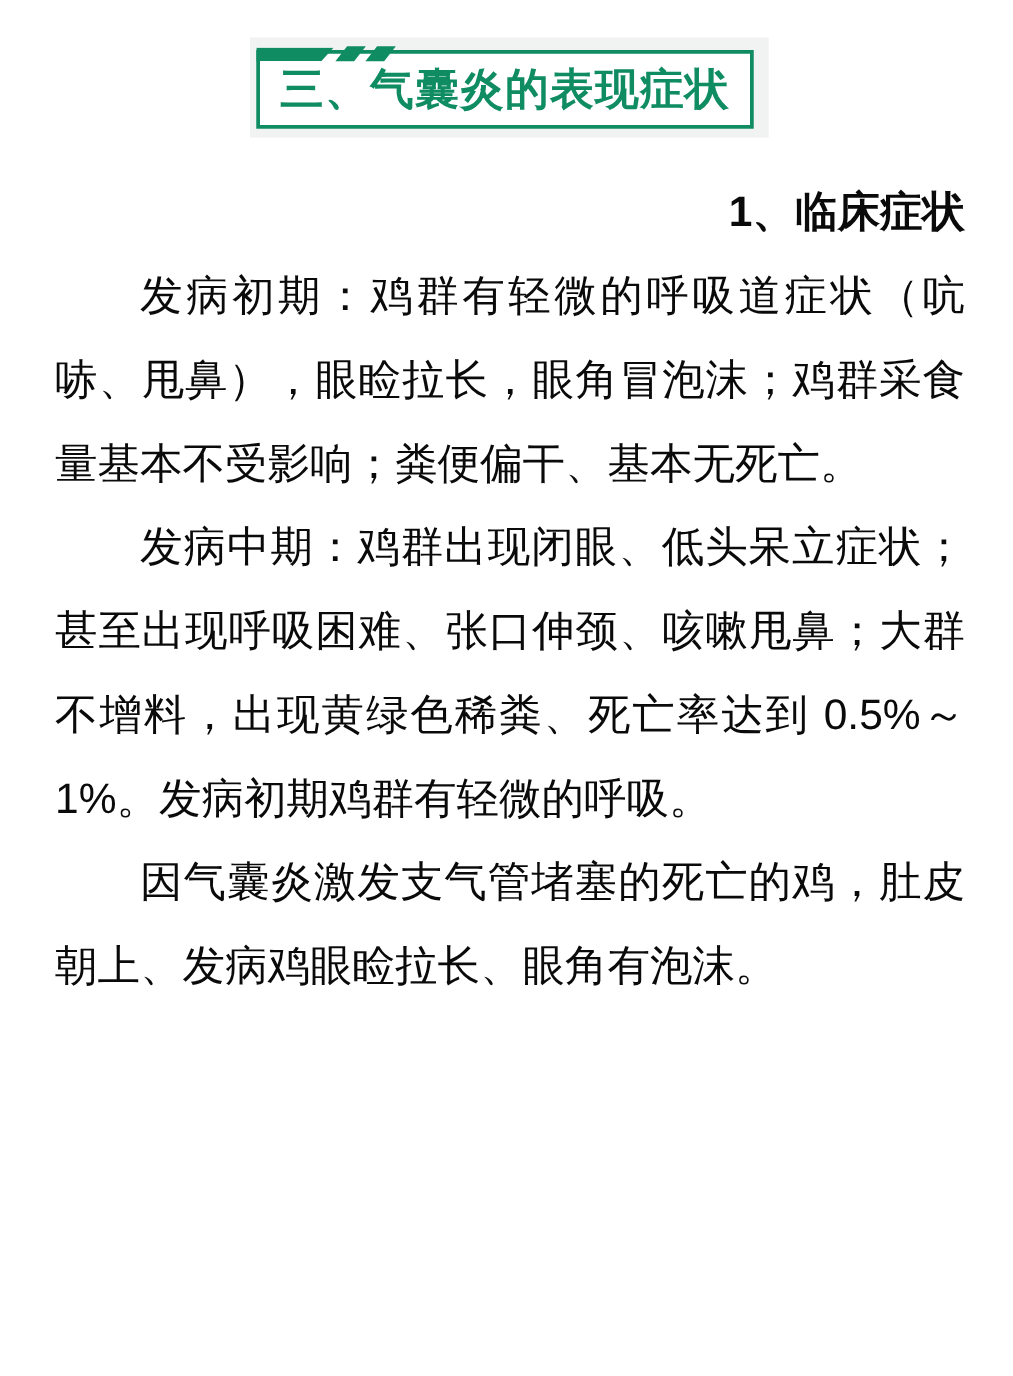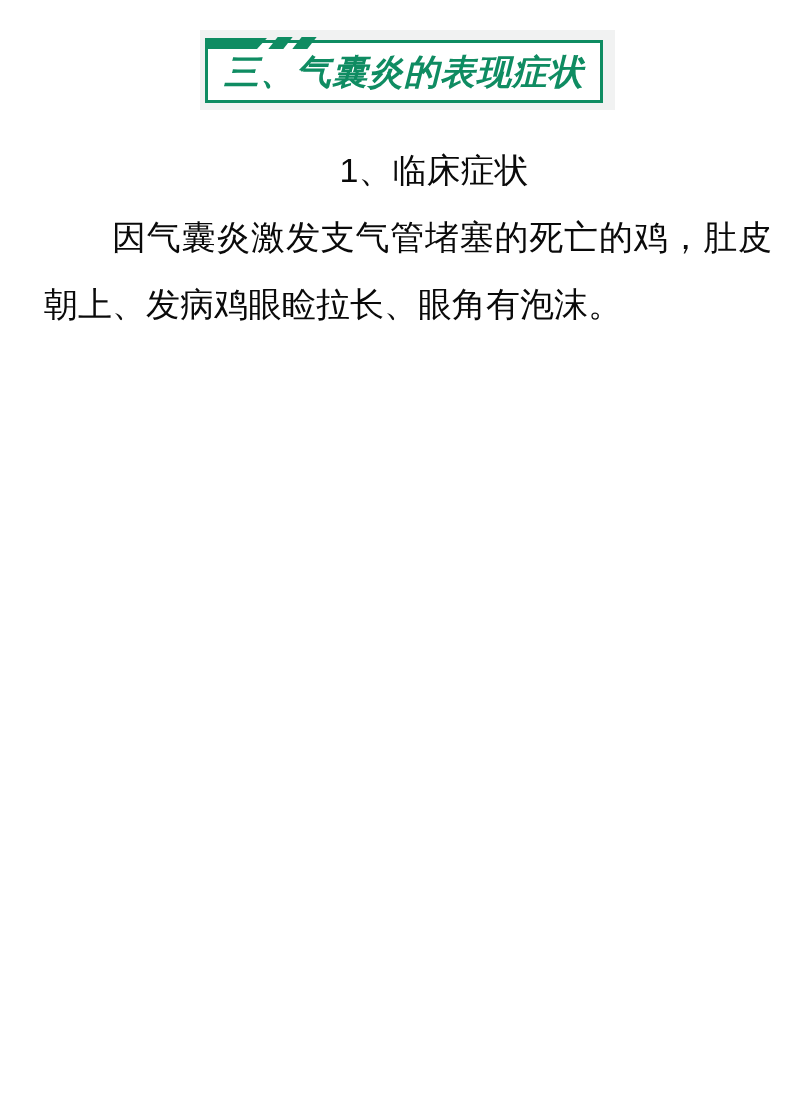--- a/index.html
+++ b/index.html
@@ -32,21 +32,20 @@
     align-items: center;
     justify-content: center;
   }
   .title-text {
     color: #0f8c62;
     font-size: 35px;
     font-weight: 700;
     letter-spacing: 1px;
     white-space: nowrap;
     line-height: 1;
-    font-style: italic;
   }
   .accent-bar {
     position: absolute;
     left: 205px; top: 38px;
     width: 62px; height: 11px;
     background: #0f8c62;
     clip-path: polygon(0 0, 100% 0, calc(100% - 10px) 100%, 0 100%);
   }
   .slash {
     position: absolute;
@@ -63,23 +62,23 @@
     position: absolute;
     left: 44px; top: 137px;
     width: 728px;
     color: #0a0a0a;
     font-size: 34px;
     line-height: 67px;
     text-align: justify;
     text-justify: inter-ideograph;
   }
   .section-heading {
-    font-weight: 400;
+    font-weight: 700;
     text-indent: 52px;
-    text-align: center;
+    text-align: right;
   }
   .para {
     text-indent: 2em;
     margin: 0;
   }
 </style>
 </head>
 <body>
 
 <div class="page">
@@ -90,17 +89,19 @@
     <span class="title-text">三、气囊炎的表现症状</span>
   </div>
 
   <div class="accent-bar"></div>
   <div class="slash slash-1"></div>
   <div class="slash slash-2"></div>
 
   <div class="content">
     <div class="section-heading">1、临床症状</div>
     <div>
+        <p class="para">发病初期：鸡群有轻微的呼吸道症状（吭哧、甩鼻），眼睑拉长，眼角冒泡沫；鸡群采食量基本不受影响；粪便偏干、基本无死亡。</p>
+        <p class="para">发病中期：鸡群出现闭眼、低头呆立症状；甚至出现呼吸困难、张口伸颈、咳嗽甩鼻；大群不增料，出现黄绿色稀粪、死亡率达到 0.5%～1%。发病初期鸡群有轻微的呼吸。</p>
         <p class="para">因气囊炎激发支气管堵塞的死亡的鸡，肚皮朝上、发病鸡眼睑拉长、眼角有泡沫。</p>
       </div>
   </div>
 
 </div>
 
 </body></html>

